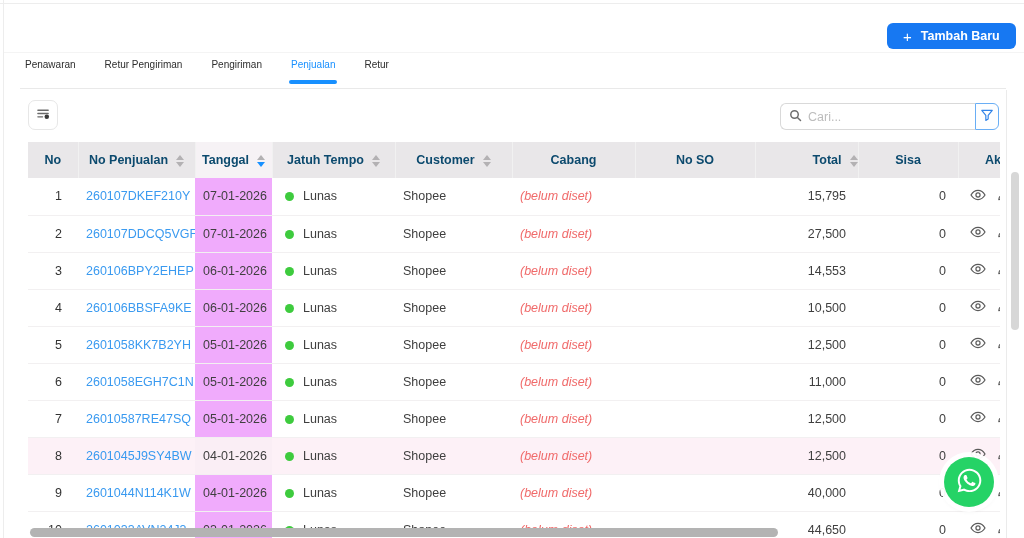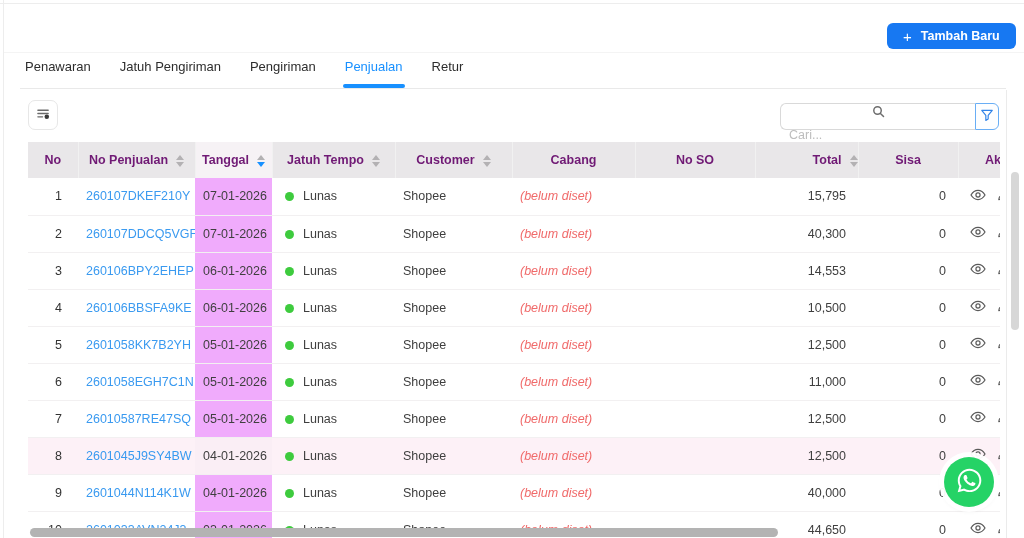--- a/index.html
+++ b/index.html
@@ -17,59 +17,59 @@
   
   .add-btn {
     position: absolute; top: 23px; left: 887px; height: 26px;
     background: #1778f2; color: #fff; border: none; border-radius: 6px;
     font-family: inherit; font-size: 12.5px; font-weight: 700;
     padding: 0 16px; display: flex; align-items: center; gap: 9px; cursor: pointer;
   }
   .add-btn .plus { font-size: 15px; font-weight: 400; line-height: 1; }
 
   
-  .tabs { position: absolute; top: 59px; left: 25px; display: flex; gap: 29px; font-size: 13px; }
+  .tabs { position: absolute; top: 59px; left: 25px; display: flex; gap: 29px; font-size: 10px; }
   .tab { color: #2d2d2d; padding-bottom: 12px; position: relative; cursor: pointer; white-space: nowrap; }
   .tab.active { color: #1890ff; font-weight: 400; }
   .tab.active::after {
     content: ""; position: absolute; left: -2px; right: -2px; bottom: -2px;
     height: 4px; border-radius: 3px; background: #1890ff;
   }
   .tabs-divider { position: absolute; top: 88px; left: 20px; right: 18px; height: 1px; background: #e9e9e9; }
 
   
   .cols-btn {
     position: absolute; top: 100px; left: 28px; width: 30px; height: 30px;
     background: #fff; border: 1px solid #e7e7e7; border-radius: 7px;
     display: flex; align-items: center; justify-content: center; cursor: pointer;
   }
   .search-wrap { position: absolute; top: 103px; left: 780px; display: flex; height: 27px; }
   .search-box {
     width: 195px; height: 27px; background: #fff;
     border: 1px solid #d9d9d9; border-right: none; border-radius: 6px 0 0 6px;
-    display: flex; align-items: center; padding: 0 8px; gap: 6px; flex-direction: column;
+    display: flex; align-items: center; padding: 0 8px; gap: 6px;
   }
   .search-box input {
     border: none; outline: none; width: 100%; font-family: inherit;
     font-size: 12.5px; color: #555; background: transparent;
   }
   .search-box input::placeholder { color: #bdbdbd; }
   .filter-btn {
     width: 24px; height: 27px; background: #fdfeff; border: 1px solid #69aef5;
     border-radius: 0 6px 6px 0; display: flex; align-items: center; justify-content: center; cursor: pointer;
   }
 
   
   .table-clip {
     position: absolute; left: 28px; top: 142px; width: 972px; height: 396px;
     overflow: hidden;
   }
   table { border-collapse: collapse; table-layout: fixed; width: 1010px; font-size: 12.5px; }
   th {
-    height: 36px; background: #e9e7e9; color: #701a75; font-weight: 700;
+    height: 36px; background: #e9e7e9; color: #0c4a6e; font-weight: 700;
     font-size: 12.5px; text-align: center; border-right: 1px solid rgba(0,0,0,0.055);
     white-space: nowrap; overflow: hidden;
   }
   th:last-child { border-right: none; }
   th.col-tanggal { background: #f6f2f5; }
   td { height: 37px; background: #fff; border-bottom: 1px solid #f2f0f1; white-space: nowrap; overflow: hidden; }
   td.col-tanggal { background: #f0abfc; }
   tr.hl td { background: #fdf1f7; }
   tr.hl td.col-tanggal { background: #faeef5; }
 
@@ -123,21 +123,21 @@
 <div class="hairline-left"></div>
 <div class="hairline-header"></div>
 
 <button class="add-btn">
   <span class="plus">+</span>
   <span>Tambah Baru</span>
 </button>
 
 <div class="tabs">
     <div class="tab">Penawaran</div>
-    <div class="tab">Jatuh Pengiriman</div>
+    <div class="tab">Retur Pengiriman</div>
     <div class="tab">Pengiriman</div>
     <div class="tab active">Penjualan</div>
     <div class="tab">Retur</div>
   </div>
 <div class="tabs-divider"></div>
 
 <button class="cols-btn">
   <span>
     <svg width="15" height="15" viewBox="0 0 16 16">
         <g stroke="#6b6b6b" stroke-width="1.4" stroke-linecap="round">
@@ -226,21 +226,21 @@
     </td>
   </tr>
         <tr>
     <td class="col-no">2</td>
     <td class="col-no_penjualan"><a>260107DDCQ5VGF</a></td>
     <td class="col-tanggal">07-01-2026</td>
     <td class="col-jatuh_tempo"><span class="dot"></span><span>Lunas</span></td>
     <td class="col-customer">Shopee</td>
     <td class="col-cabang">(belum diset)</td>
     <td class="col-no_so"></td>
-    <td class="col-total">40,300</td>
+    <td class="col-total">27,500</td>
     <td class="col-sisa">0</td>
     <td class="col-aksi">
       <span class="act">
         <svg width="16" height="16" viewBox="0 0 24 24" fill="none" stroke="#5a5a5a" stroke-width="1.8">
                 <path d="M1.5 12S5.5 5.2 12 5.2 22.5 12 22.5 12 18.5 18.8 12 18.8 1.5 12 1.5 12z"></path>
                 <circle cx="12" cy="12" r="3.1"></circle>
               </svg>
       </span>
       <span class="act">
         <svg width="14" height="14" viewBox="0 0 24 24" fill="none" stroke="#5a5a5a" stroke-width="1.9" stroke-linejoin="round">

